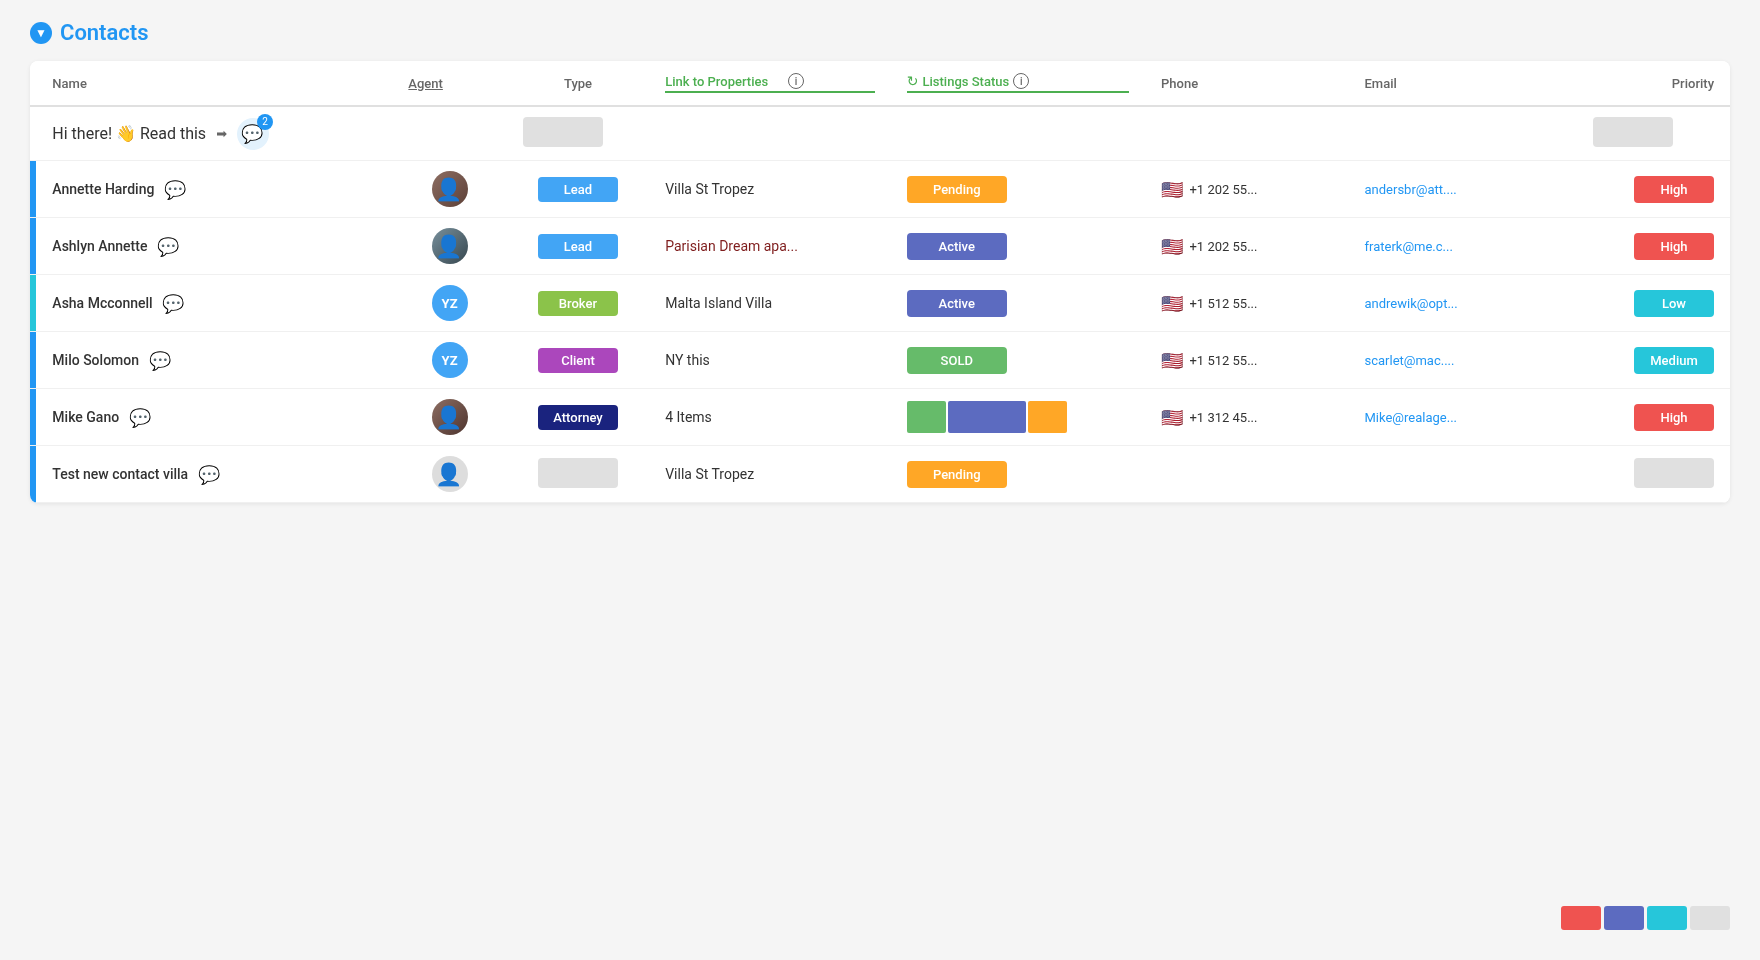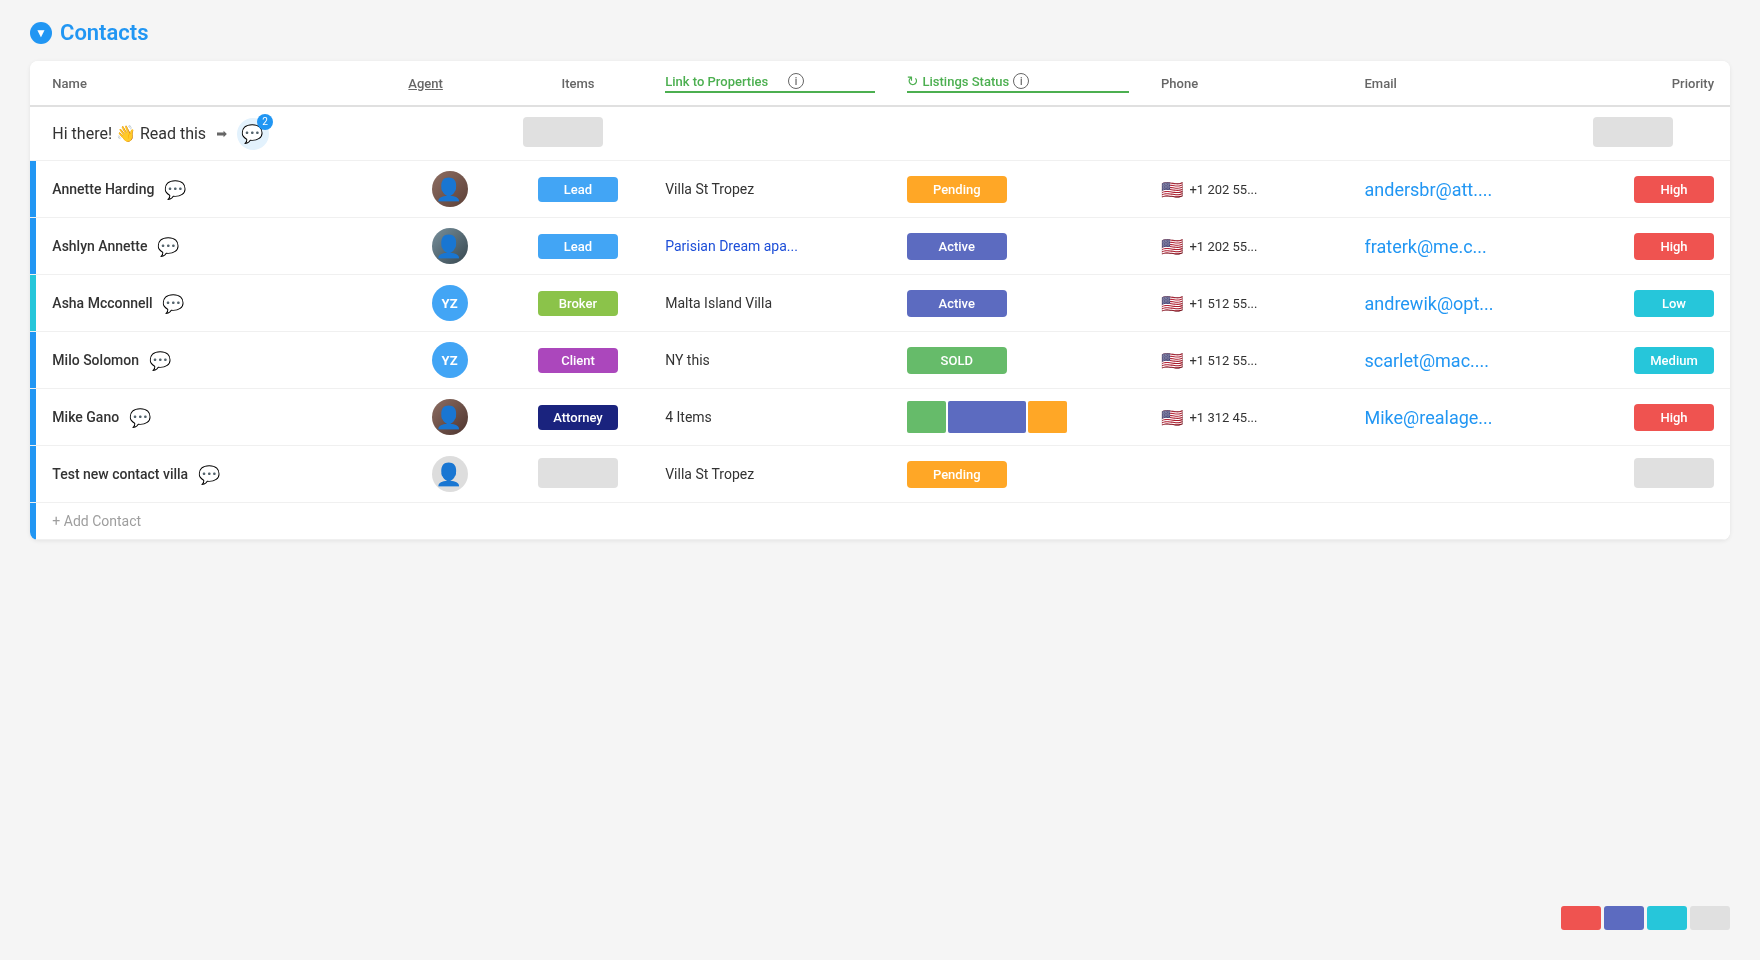--- a/index.html
+++ b/index.html
@@ -205,21 +205,21 @@
       font-size: 13px;
       color: #333;
     }
     .flag {
       font-size: 18px;
     }
 
     
     .email-cell {
       color: #2196F3;
-      font-size: 18px;
+      font-size: 13px;
     }
 
     
     .priority-badge {
       display: inline-block;
       padding: 6px 16px;
       border-radius: 4px;
       color: white;
       font-size: 13px;
       font-weight: 500;
@@ -280,21 +280,21 @@
     <div class="page-title-icon">▼</div>
     <span class="page-title">Contacts</span>
   </div>
 
   <table class="contacts-table">
     <thead>
       <tr>
         <th style="width:5px;padding:0;"></th>
         <th class="col-name">Name</th>
         <th class="col-agent">Agent</th>
-        <th class="col-type">Items</th>
+        <th class="col-type">Type</th>
         <th class="col-link">
           <div class="col-link-header">
             <span>Link to Properties</span>
             <span class="info-icon">i</span>
           </div>
         </th>
         <th class="col-status">
           <div class="col-status-header">
             <span class="refresh-icon">↻</span>
             <span>Listings Status</span>
@@ -361,21 +361,21 @@
           <td>
     <div class="name-cell">
       <span class="contact-name">Ashlyn Annette</span>
       <span class="chat-icon">💬</span>
     </div>
           </td>
           <td style="text-align: center;">
             <div class="agent-avatar" style="background:linear-gradient(135deg,#78909C,#37474F);font-size:22px;">👤</div>
           </td>
           <td style="text-align: center;"><span class="type-badge type-lead">Lead</span></td>
-          <td style="color: #1d4ed8;">Parisian Dream apa...</td>
+          <td style="color: #7f1d1d;">Parisian Dream apa...</td>
           <td><span class="status-badge status-active">Active</span></td>
           <td>
             <div class="phone-cell">
               <span class="flag">🇺🇸</span>
               <span>+1 202 55...</span>
             </div>
           </td>
           <td><span class="email-cell">fraterk@me.c...</span></td>
           <td style="text-align: right;">
             <span class="priority-badge priority-high">High</span>
@@ -474,24 +474,20 @@
             <div class="agent-avatar">
               <span class="agent-placeholder">👤</span>
             </div>
           </td>
           <td style="text-align: center;"><div class="type-empty"></div></td>
           <td style="color: rgb(51, 51, 51);">Villa St Tropez</td>
           <td><span class="status-badge status-pending">Pending</span></td>
           <td></td>
           <td></td>
           <td style="text-align: right;"><div class="priority-empty"></div></td>
-        </tr>
-        <tr class="add-contact-row">
-  <td class="row-accent accent-blue"></td>
-  <td colspan="8">+ Add Contact</td>
         </tr>
       </tbody>
   </table>
 
   <div class="legend-bar">
     <div class="legend-item" style="background:#EF5350;"></div>
     <div class="legend-item" style="background:#5C6BC0;"></div>
     <div class="legend-item" style="background:#26C6DA;"></div>
     <div class="legend-item" style="background:#e0e0e0;"></div>
   </div>

